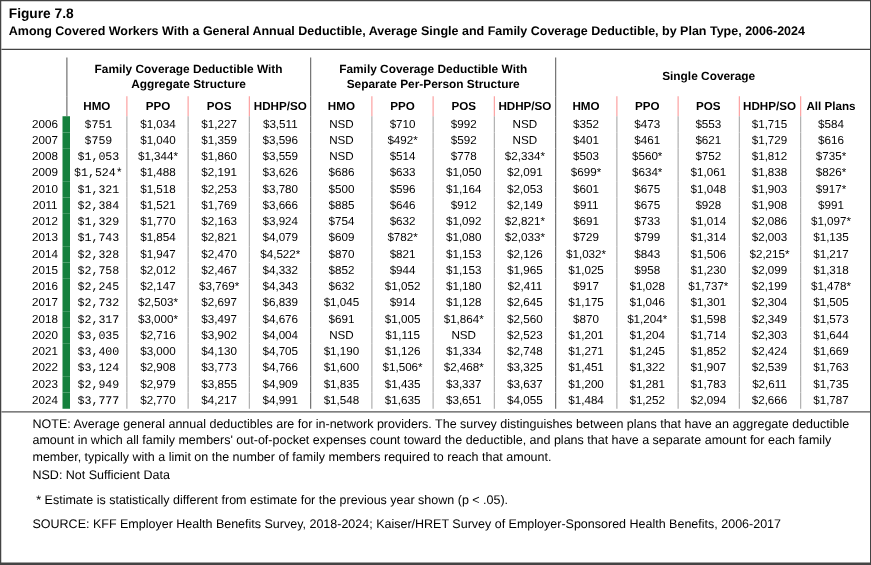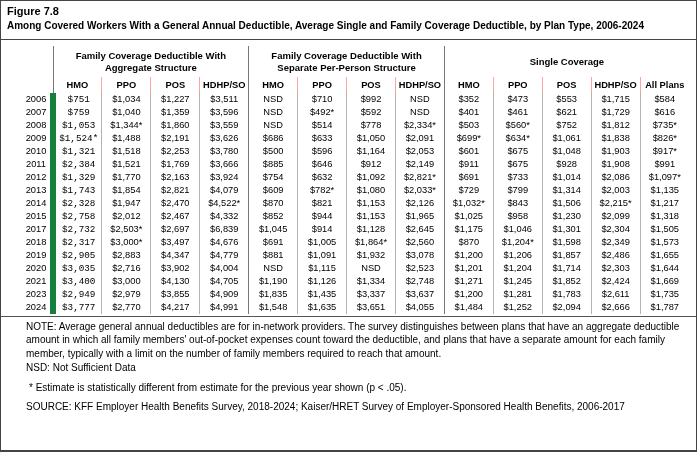--- a/index.html
+++ b/index.html
@@ -270,20 +270,36 @@
             <td>$944</td>
             <td>$1,153</td>
             <td>$1,965</td>
             <td class="grp">$1,025</td>
             <td>$958</td>
             <td>$1,230</td>
             <td>$2,099</td>
             <td>$1,318</td>
           </tr>
           <tr>
+            <th>2016</th>
+            <td class="first grp">$2,245</td>
+            <td>$2,147</td>
+            <td>$3,769*</td>
+            <td>$4,343</td>
+            <td class="grp">$632</td>
+            <td>$1,052</td>
+            <td>$1,180</td>
+            <td>$2,411</td>
+            <td class="grp">$917</td>
+            <td>$1,028</td>
+            <td>$1,737*</td>
+            <td>$2,199</td>
+            <td>$1,478*</td>
+          </tr>
+          <tr>
             <th>2017</th>
             <td class="first grp">$2,732</td>
             <td>$2,503*</td>
             <td>$2,697</td>
             <td>$6,839</td>
             <td class="grp">$1,045</td>
             <td>$914</td>
             <td>$1,128</td>
             <td>$2,645</td>
             <td class="grp">$1,175</td>
@@ -302,36 +318,20 @@
             <td>$1,005</td>
             <td>$1,864*</td>
             <td>$2,560</td>
             <td class="grp">$870</td>
             <td>$1,204*</td>
             <td>$1,598</td>
             <td>$2,349</td>
             <td>$1,573</td>
           </tr>
           <tr>
-            <th>2019</th>
-            <td class="first grp">$2,905</td>
-            <td>$2,883</td>
-            <td>$4,347</td>
-            <td>$4,779</td>
-            <td class="grp">$881</td>
-            <td>$1,091</td>
-            <td>$1,932</td>
-            <td>$3,078</td>
-            <td class="grp">$1,200</td>
-            <td>$1,206</td>
-            <td>$1,857</td>
-            <td>$2,486</td>
-            <td>$1,655</td>
-          </tr>
-          <tr>
             <th>2020</th>
             <td class="first grp">$3,035</td>
             <td>$2,716</td>
             <td>$3,902</td>
             <td>$4,004</td>
             <td class="grp">NSD</td>
             <td>$1,115</td>
             <td>NSD</td>
             <td>$2,523</td>
             <td class="grp">$1,201</td>
@@ -350,20 +350,36 @@
             <td>$1,126</td>
             <td>$1,334</td>
             <td>$2,748</td>
             <td class="grp">$1,271</td>
             <td>$1,245</td>
             <td>$1,852</td>
             <td>$2,424</td>
             <td>$1,669</td>
           </tr>
           <tr>
+            <th>2022</th>
+            <td class="first grp">$3,124</td>
+            <td>$2,908</td>
+            <td>$3,773</td>
+            <td>$4,766</td>
+            <td class="grp">$1,600</td>
+            <td>$1,506*</td>
+            <td>$2,468*</td>
+            <td>$3,325</td>
+            <td class="grp">$1,451</td>
+            <td>$1,322</td>
+            <td>$1,907</td>
+            <td>$2,539</td>
+            <td>$1,763</td>
+          </tr>
+          <tr>
             <th>2023</th>
             <td class="first grp">$2,949</td>
             <td>$2,979</td>
             <td>$3,855</td>
             <td>$4,909</td>
             <td class="grp">$1,835</td>
             <td>$1,435</td>
             <td>$3,337</td>
             <td>$3,637</td>
             <td class="grp">$1,200</td>

